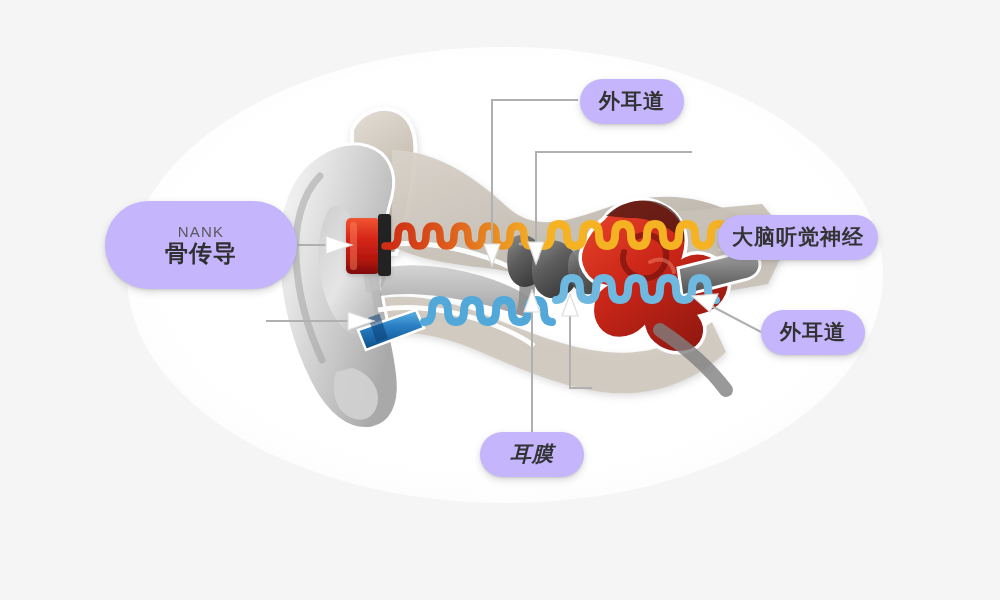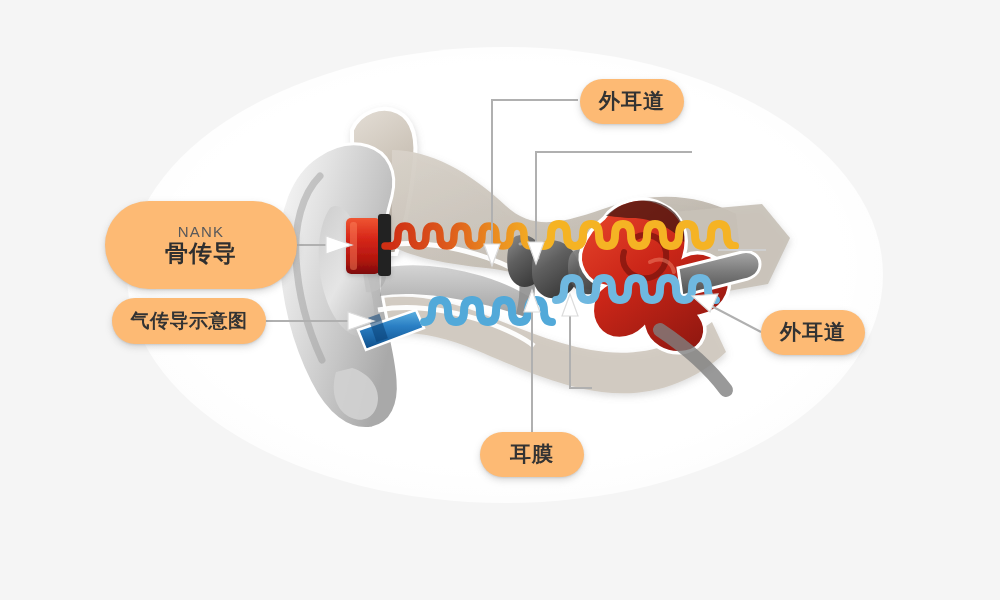--- a/index.html
+++ b/index.html
@@ -27,21 +27,21 @@
     position: absolute;
     inset: 0;
     width: 1000px;
     height: 600px;
     display: block;
   }
 
   
   .pill {
     position: absolute;
-    background: #fdba74;
+    background: #c4b5fd;
     border-radius: 999px;
     box-shadow: 0 3px 7px rgba(120,120,120,0.28),
                 0 1px 2px rgba(120,120,120,0.20);
     color: #3c3c3c;
     display: flex;
     flex-direction: column;
     align-items: center;
     justify-content: center;
     text-align: center;
     white-space: nowrap;
@@ -75,21 +75,21 @@
   }
 
   
   #pill-bone        { left: 105px; top: 201px; width: 192px; height: 88px; padding: 6px 14px; }
   #pill-air         { left: 112px; top: 298px; width: 154px; height: 46px; }
   #pill-canal-top   { left: 580px; top: 79px;  width: 104px; height: 45px; }
   #pill-ossicle     { left: 694px; top: 130px; width: 104px; height: 45px; }
   #pill-nerve       { left: 718px; top: 215px; width: 160px; height: 45px; }
   #pill-canal-right { left: 761px; top: 310px; width: 104px; height: 45px; }
   #pill-inner       { left: 592px; top: 366px; width: 104px; height: 45px; }
-  #pill-eardrum     { left: 480px; top: 432px; width: 104px; height: 45px; }
+  #pill-eardrum     { left: 480px; top: 432px; width: 104px; height: 45px; font-style: italic; }
 </style>
 </head>
 <body>
 
 <div id="stage">
 
   <svg id="canvas" viewBox="0 0 1000 600">
     <defs>
 
       <radialGradient id="gEllipse" cx="50%" cy="48%" r="62%">
@@ -329,29 +329,29 @@
       <polygon points="692,296 718,294 710,312" fill="#ffffff" stroke="#dcdcdc" stroke-width="1.2"></polygon>
       <line x1="718" y1="250" x2="766" y2="250" stroke="#cfcfcf" stroke-width="2"></line>
     </g>
   </svg>
 
   <div class="pill" id="pill-bone">
     <span class="sub">NANK</span>
     <span class="main">骨传导</span>
   </div>
 
-  <div class="pill" id="pill-air">
-    <span class="single-sm">气传导示意图</span>
-  </div>
 
   <div class="pill" id="pill-canal-top">
     <span class="single">外耳道</span>
   </div>
 
 
+  <div class="pill" id="pill-nerve">
+    <span class="single">大脑听觉神经</span>
+  </div>
 
   <div class="pill" id="pill-canal-right">
     <span class="single">外耳道</span>
   </div>
 
 
   <div class="pill" id="pill-eardrum">
     <span class="single">耳膜</span>
   </div>
 

